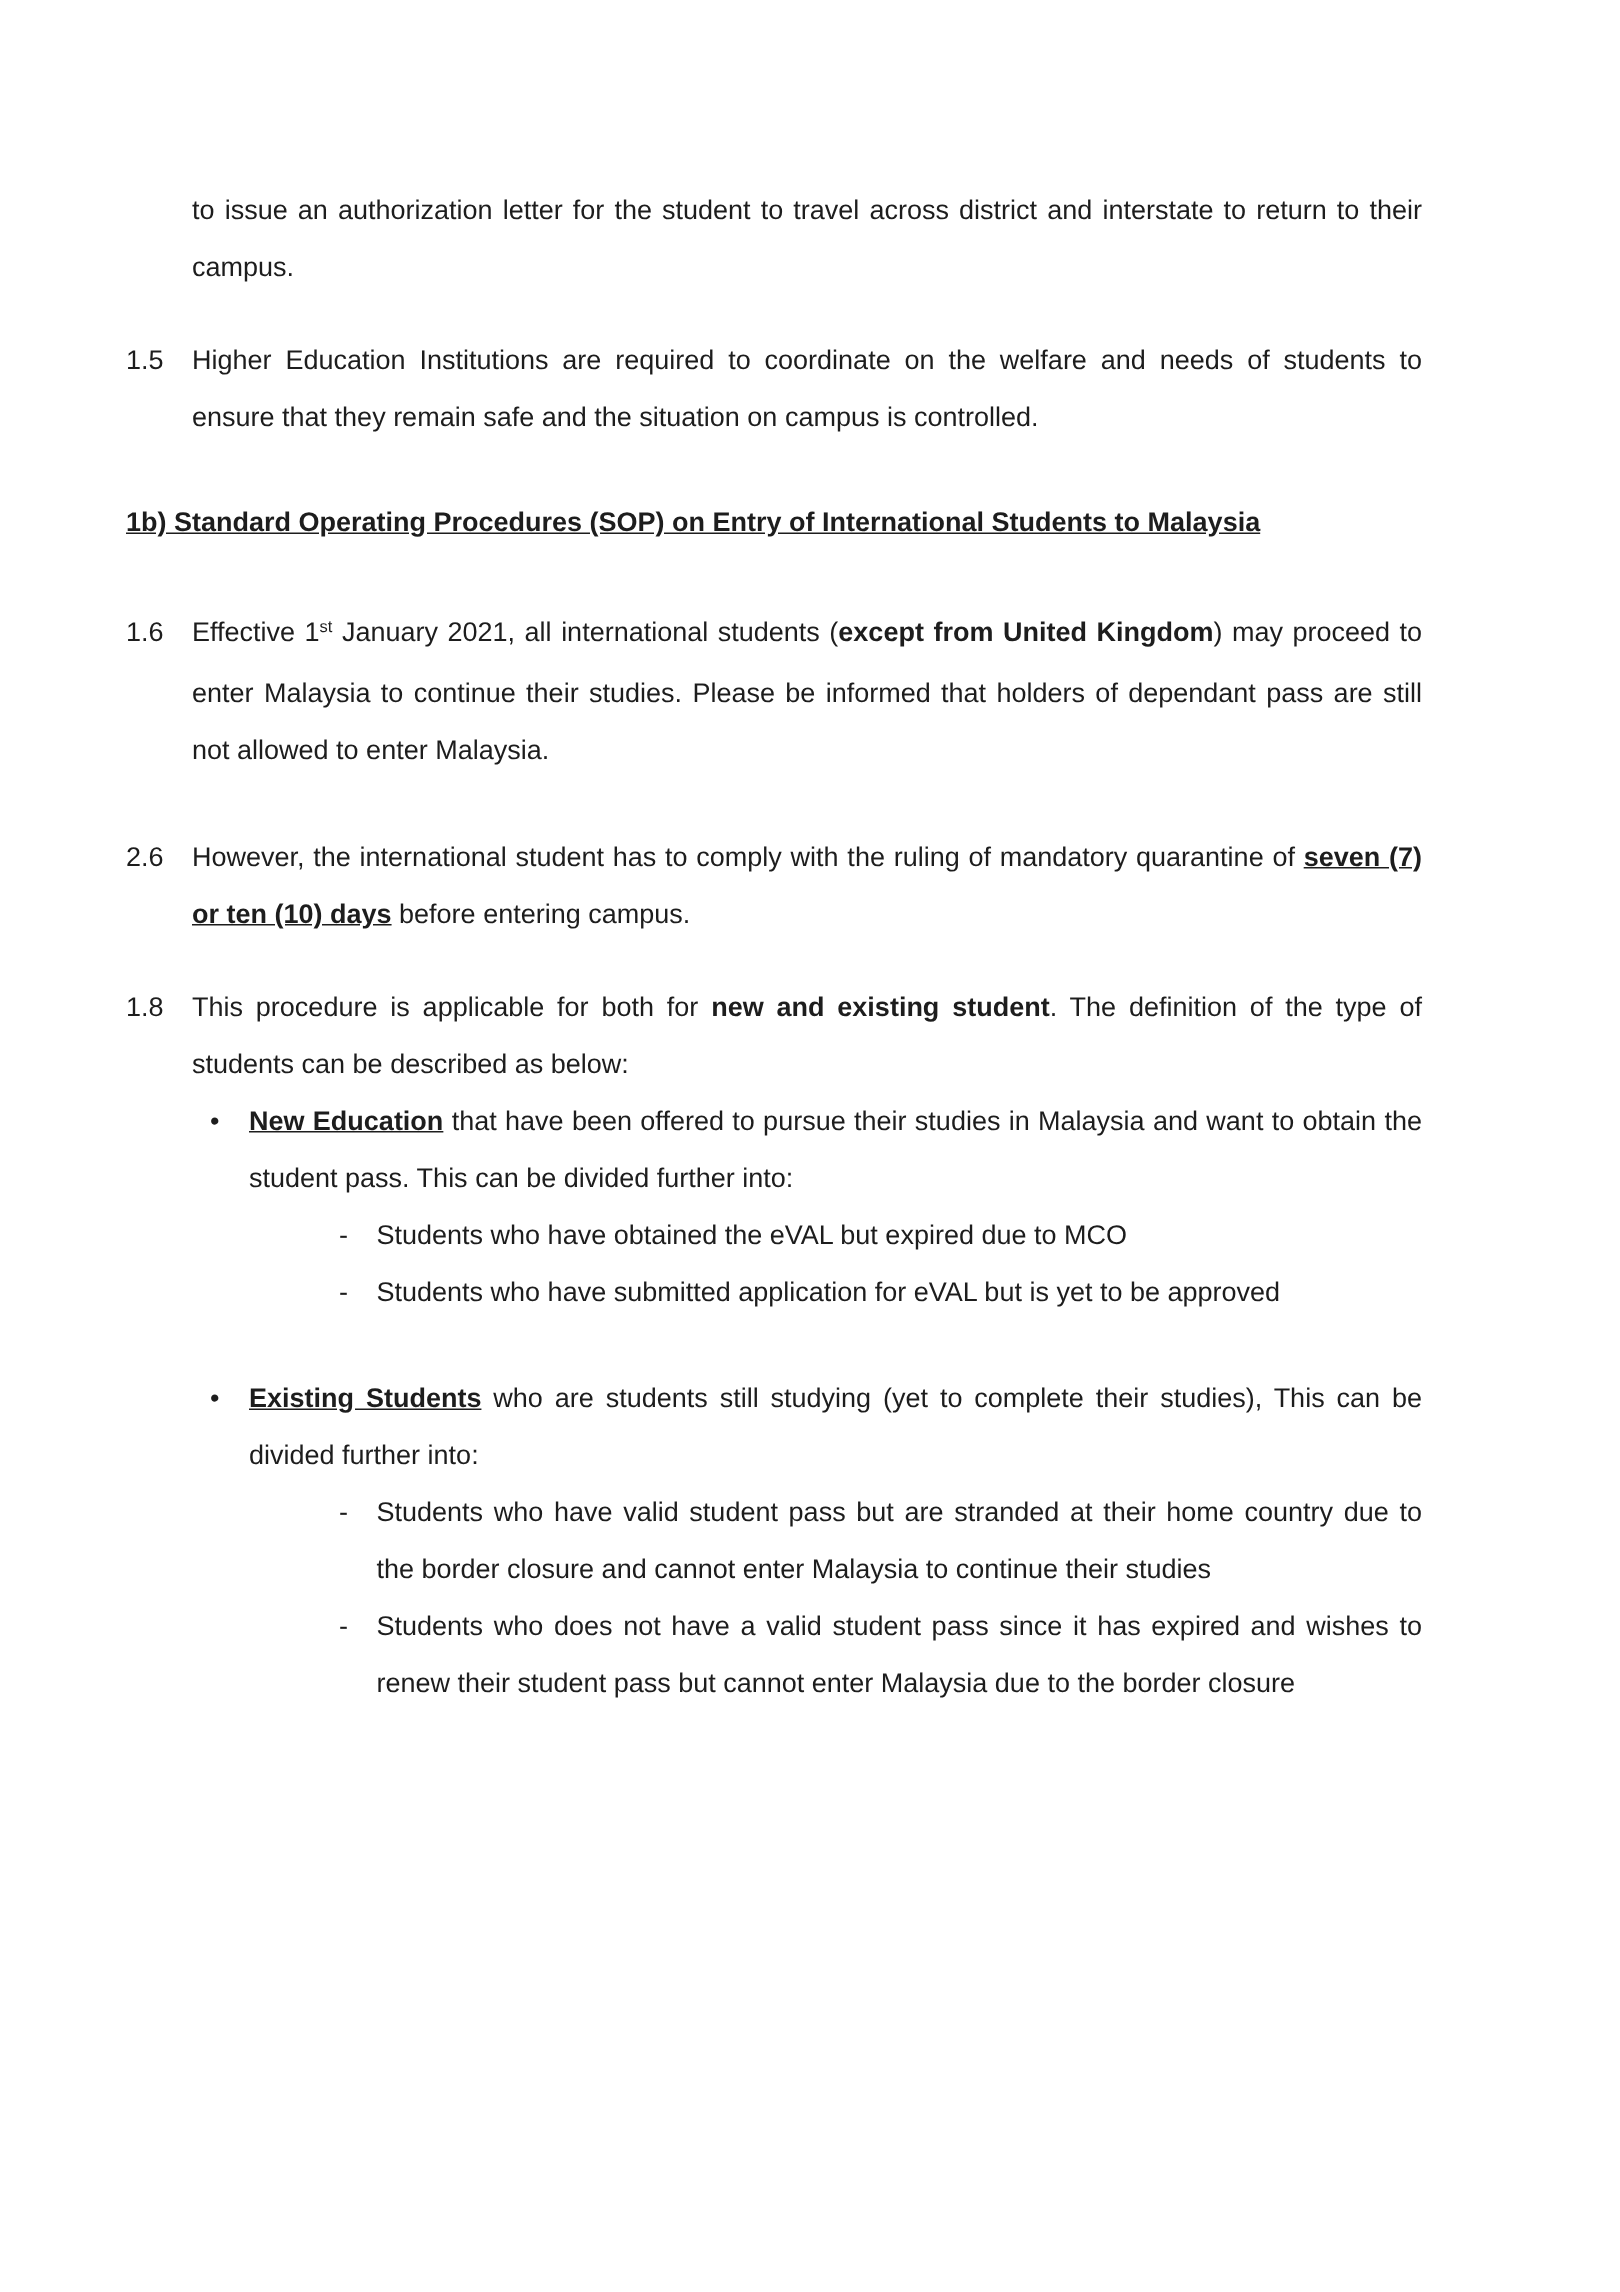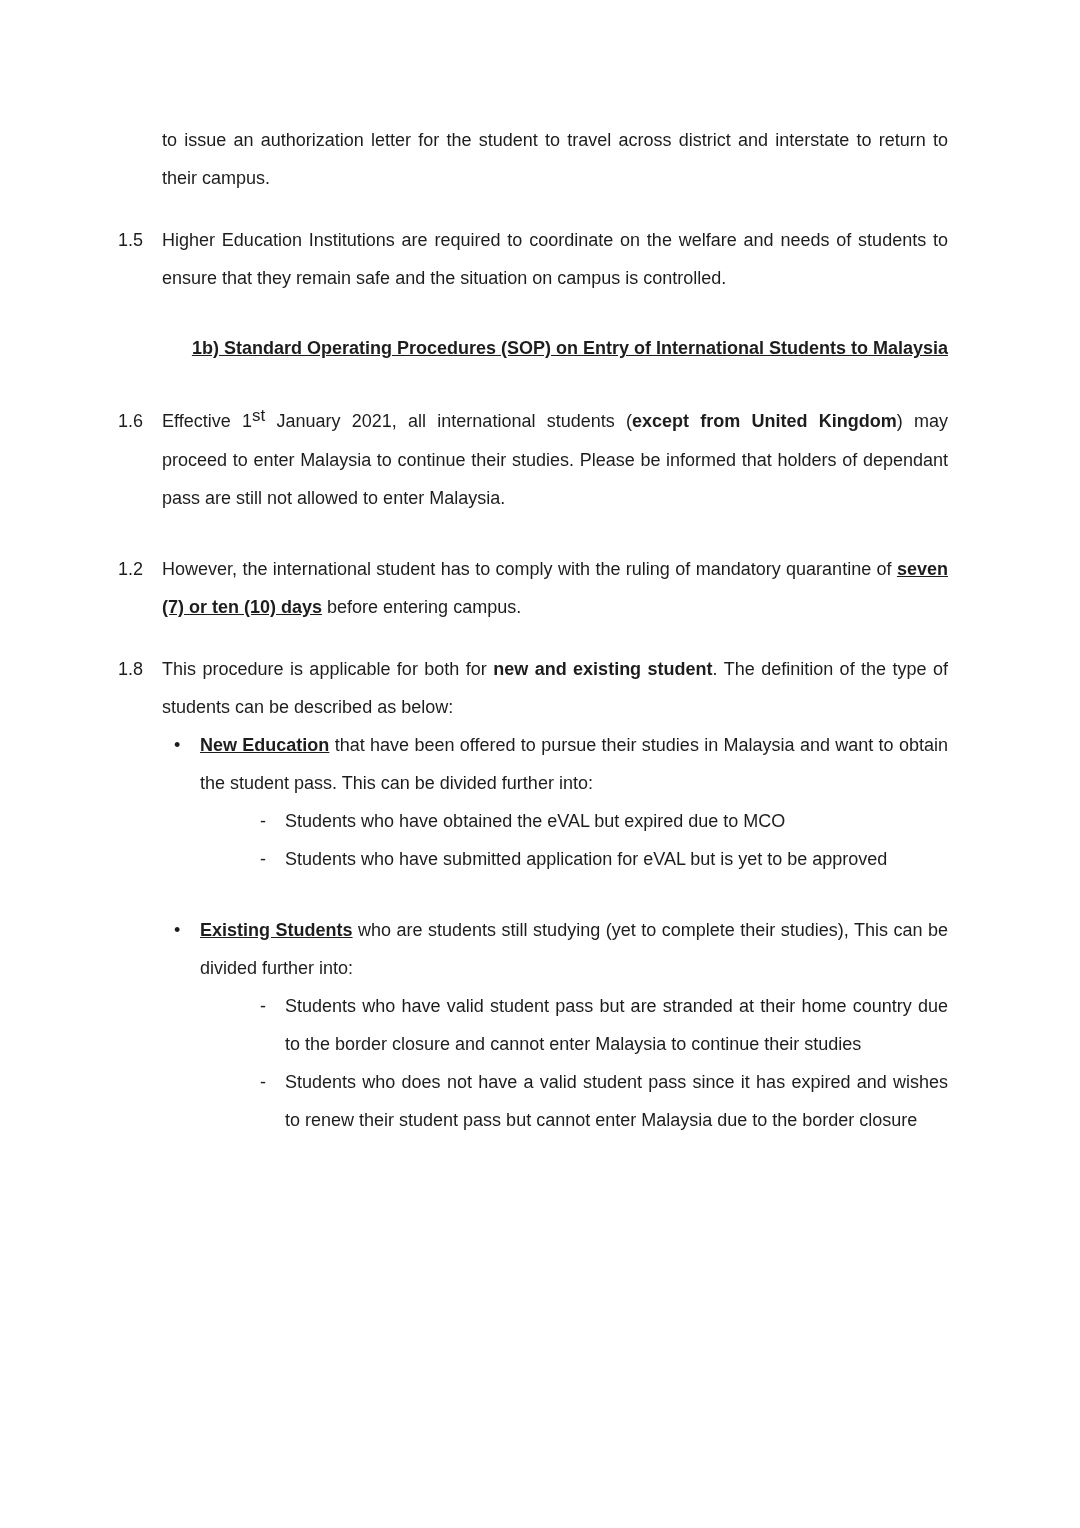--- a/index.html
+++ b/index.html
@@ -8,21 +8,21 @@
     width: 1080px;
     height: 1528px;
     font-family: "Liberation Sans", sans-serif;
     color: #1d1d1d;
     -webkit-font-smoothing: antialiased;
   }
   .page {
     width: 1080px;
     height: 1528px;
     background: #ffffff;
-    padding: 121px 132px 0 118px;
+    padding: 121px 132px 0 84px;
     overflow: hidden;
   }
   .para {
     font-size: 18px;
     line-height: 38px;
     text-align: justify;
   }
   .hang { margin-left: 44px; }
   .numbered { position: relative; margin-left: 44px; }
   .num {
@@ -33,26 +33,26 @@
   }
   .mb-sm { margin-bottom: 24px; }
   .mb-md { margin-bottom: 32px; }
   .mb-lg { margin-bottom: 35px; }
   .heading {
     font-size: 18px;
     line-height: 38px;
     font-weight: bold;
     text-decoration: underline;
     white-space: nowrap;
-    text-align: right;
+    text-align: left;
   }
   .b { font-weight: bold; }
   .bu { font-weight: bold; text-decoration: underline; }
   sup.ord {
-    font-size: 17px;
+    font-size: 11px;
     vertical-align: baseline;
     position: relative;
     top: -6px;
   }
   .li { display: flex; }
   .li .marker { flex-shrink: 0; }
   .bullet-row { margin-left: 56px; }
   .bullet-row > .marker { width: 26px; }
   .sub-row { margin-left: 142px; }
   .sub-row > .marker { width: 25px; }
@@ -72,21 +72,21 @@
   </div>
 
   <h2 class="heading mb-lg">1b) Standard Operating Procedures (SOP) on Entry of International Students to Malaysia</h2>
 
   <div class="para numbered" style="margin-bottom: 33px;">
     <span class="num">1.6</span>
     <span><span>Effective 1</span><sup class="ord">st</sup><span> January 2021, all international students (</span><span class="b">except from United Kingdom</span><span>) may proceed to enter Malaysia to continue their studies. Please be informed that holders of dependant pass are still not allowed to enter Malaysia.</span></span>
   </div>
 
   <div class="para numbered mb-sm">
-    <span class="num">1.2</span>
+    <span class="num">2.6</span>
     <span><span>However, the international student has to comply with the ruling of mandatory quarantine of </span><span class="bu">seven (7) or ten (10) days</span><span> before entering campus.</span></span>
   </div>
 
   <div class="para numbered">
     <span class="num">1.8</span>
     <span><span>This procedure is applicable for both for </span><span class="b">new and existing student</span><span>. The definition of the type of students can be described as below:</span></span>
   </div>
 
   <div class="para li bullet-row">
     <span class="marker">•</span>

